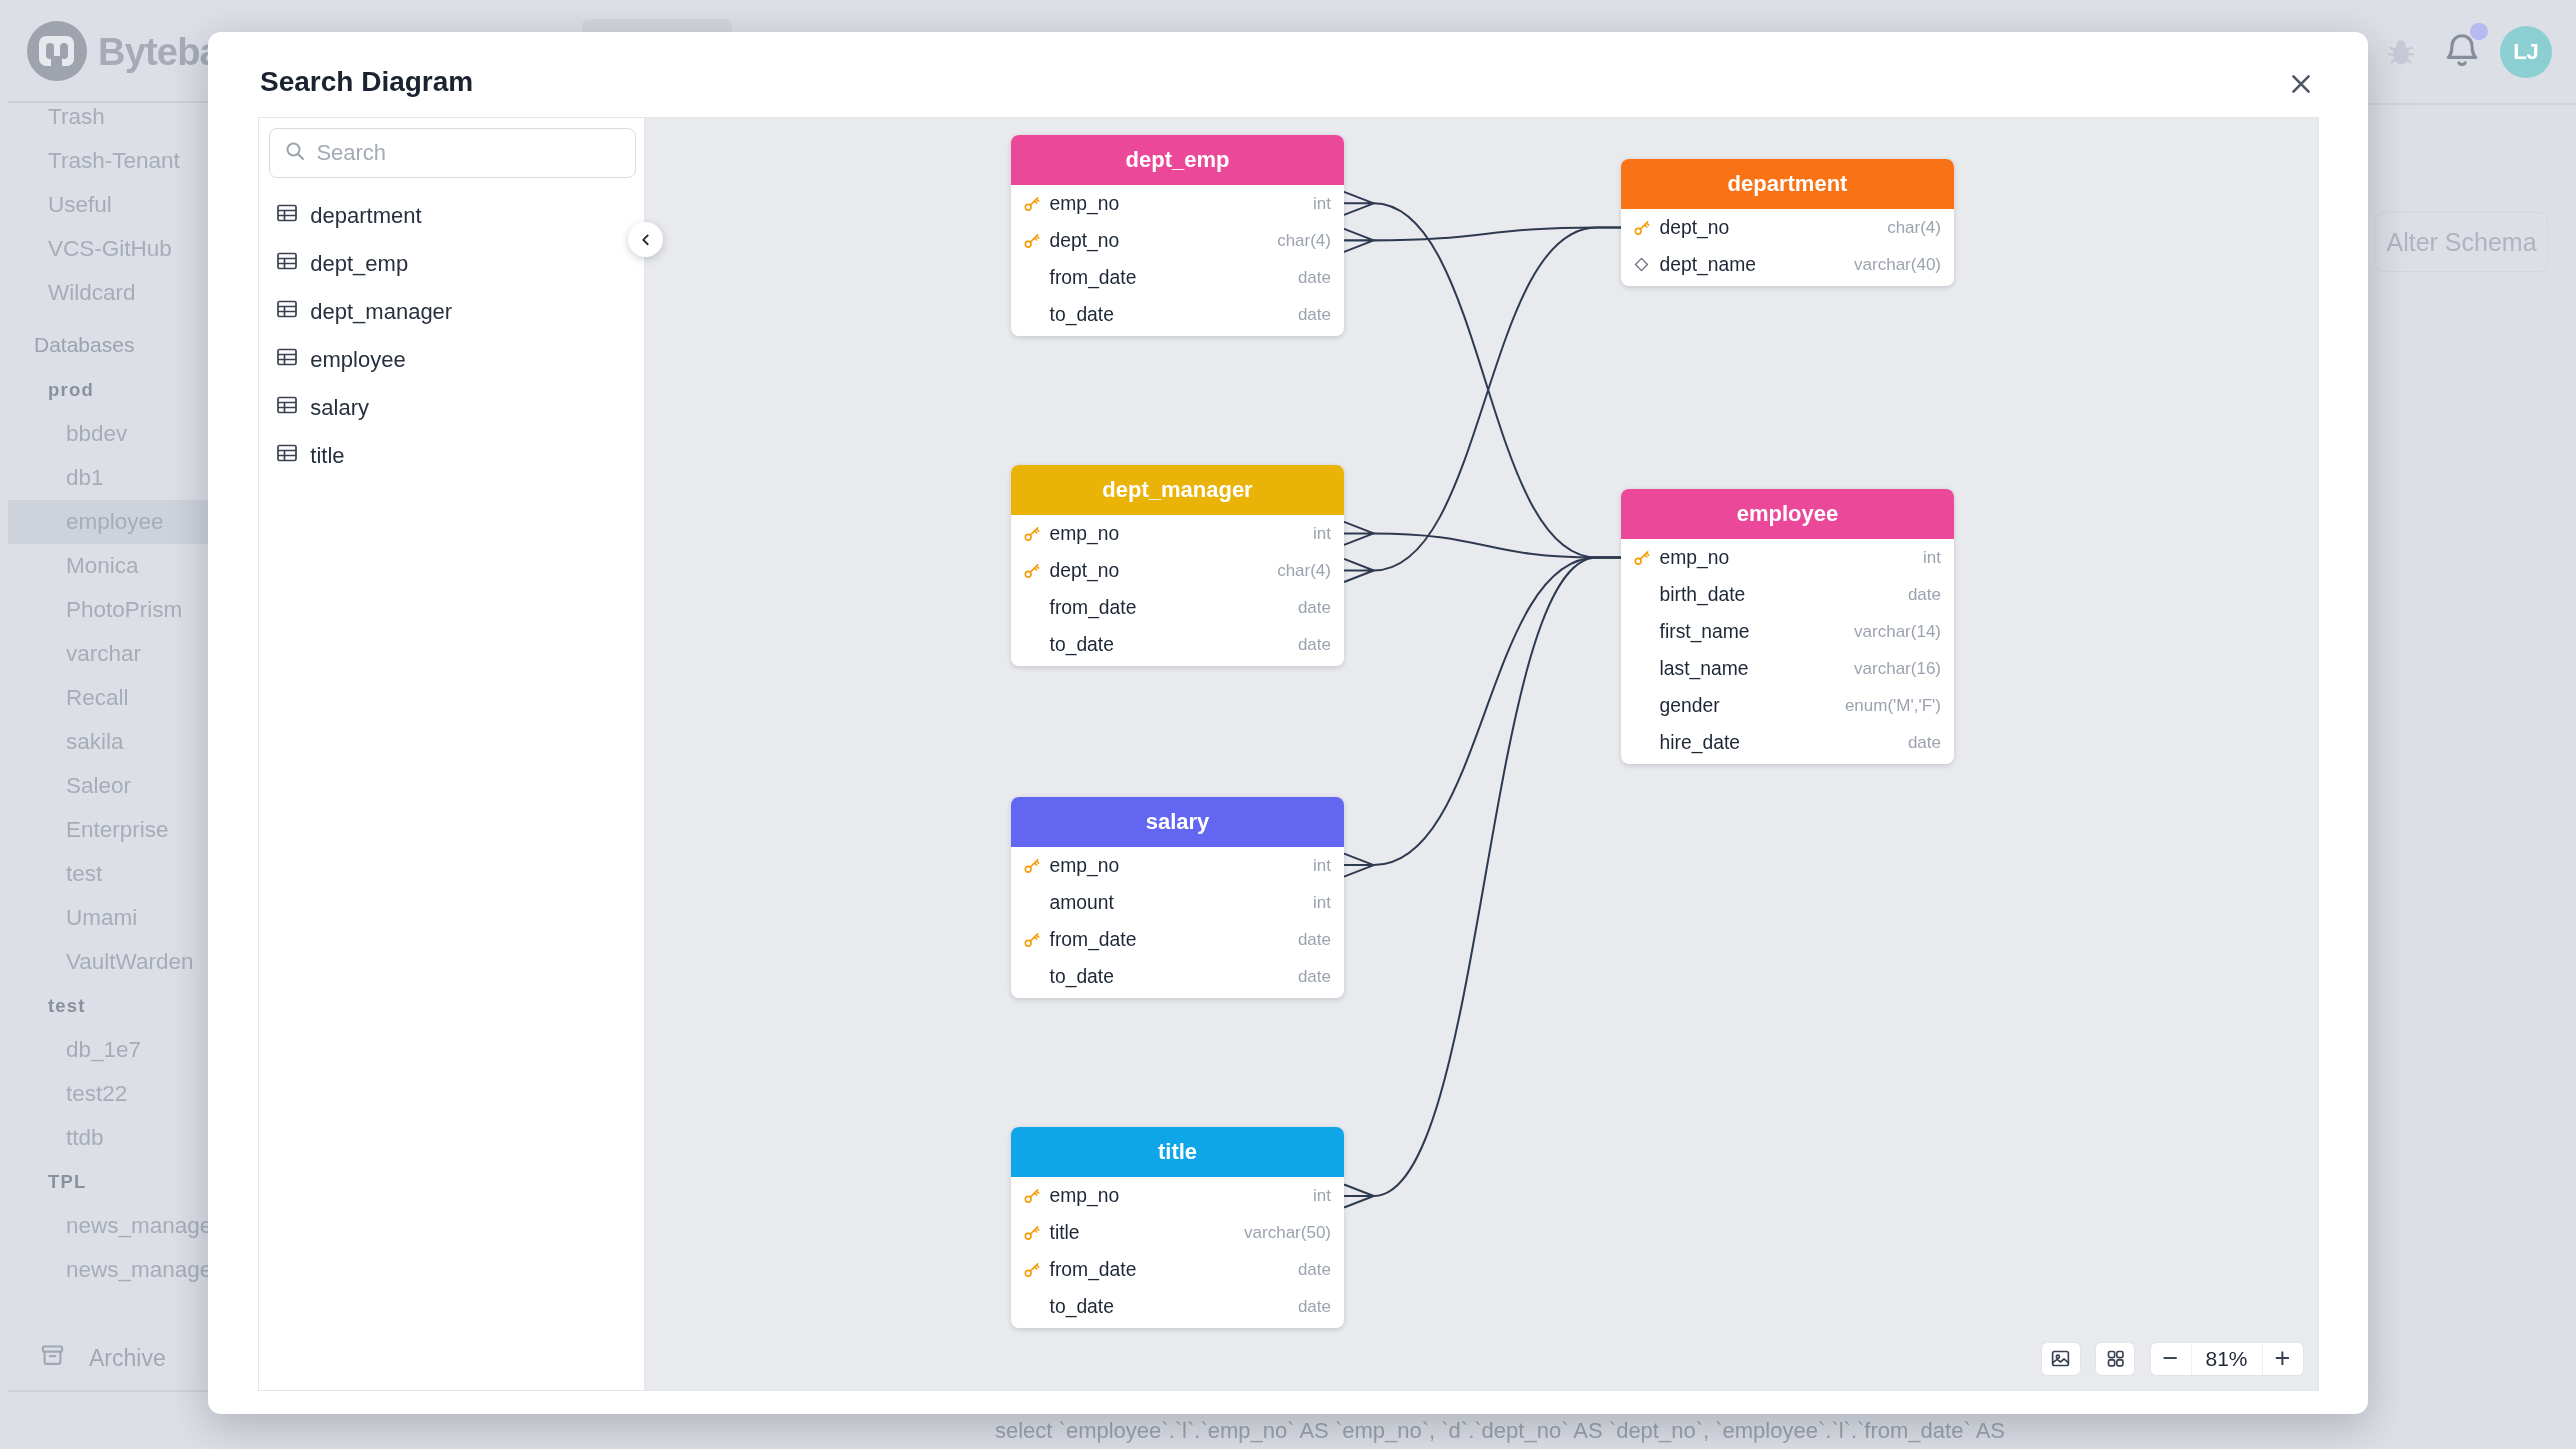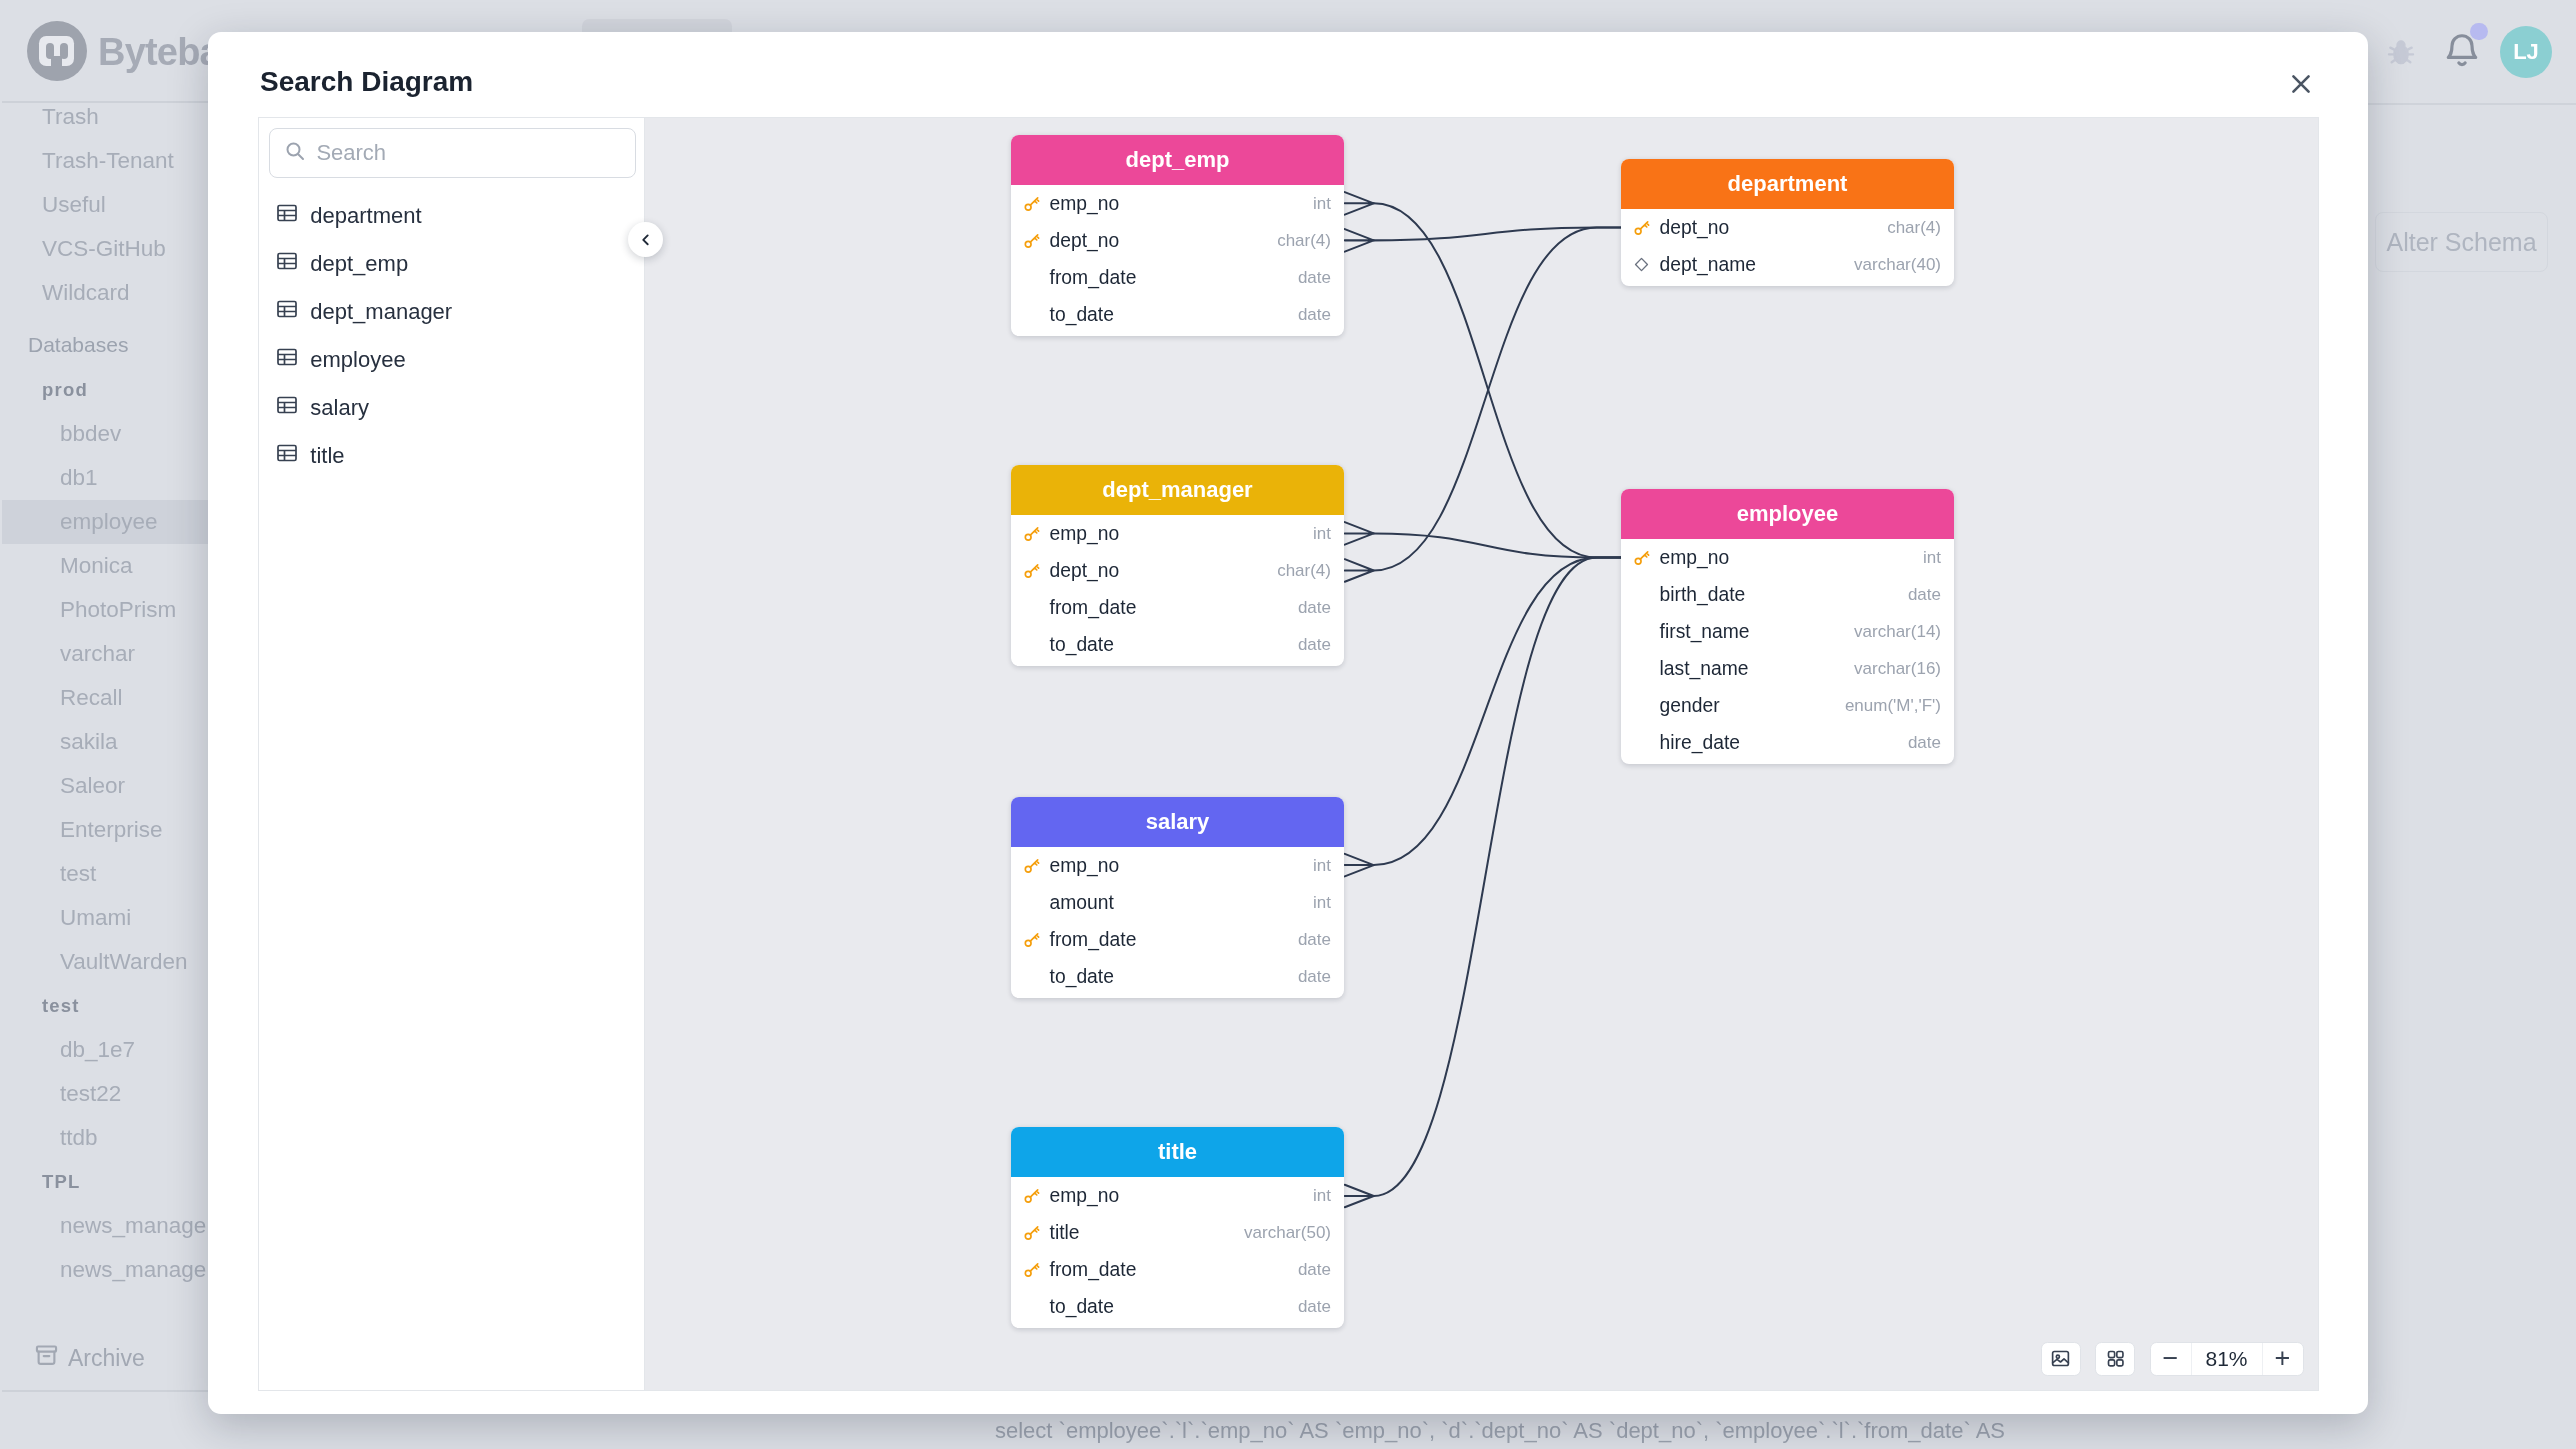--- a/index.html
+++ b/index.html
@@ -17,29 +17,29 @@
 
   .top-tab { position:absolute; left:582px; top:19.3px; width:150px; height:14.5px; background:#D2D5DC; border-radius:7.2px 7.2px 0 0; }
 
   .topbar-divider { position:absolute; left:2368px; top:103px; width:208px; height:1.6px; background:#CFD3DA; }
   .sidebar-top-divider { position:absolute; left:0; top:101px; width:208px; height:1.6px; background:#CDD1D8; }
 
   .icon-btn { position:absolute; display:flex; align-items:center; justify-content:center; }
   .bell-dot { position:absolute; left:2470px; top:22.5px; width:17.7px; height:17.7px; border-radius:50%; background:#B7BAF0; }
   .avatar { position:absolute; left:2500px; top:26px; width:52px; height:52px; border-radius:50%; background:#8BCFD2; color:#fff; font-size:22px; font-weight:700; display:flex; align-items:center; justify-content:center; }
 
-  .sidebar { position:absolute; left:2px; top:0; width:208px; height:1276px; }
+  .sidebar { position:absolute; left:8px; top:0; width:208px; height:1276px; }
   .sb-list { position:absolute; left:0; top:95px; width:208px; }
   .sb-item, .sb-db { height:44px; display:flex; align-items:center; font-size:22.5px; color:#A7ADB8; padding-left:40px; white-space:nowrap; overflow:hidden; }
   .sb-group { height:47px; display:flex; align-items:center; font-size:21px; color:#9CA3AF; padding-left:26px; margin-top:6.4px; }
   .sb-env { height:44px; display:flex; align-items:center; font-size:18.5px; font-weight:700; letter-spacing:1.2px; color:#8A919E; padding-left:40px; }
   .sb-db { padding-left:58px; }
   .sb-db.active { background:#CED2DA; }
 
-  .sb-archive { position:absolute; left:0; top:1336px; width:208px; height:45px; display:flex; align-items:center; gap:8px; padding-left:31px; font-size:23px; color:#A2A8B3; }
+  .sb-archive { position:absolute; left:0; top:1336px; width:208px; height:45px; display:flex; align-items:center; gap:23px; padding-left:31px; font-size:23px; color:#A2A8B3; }
   .sb-footer-divider { position:absolute; left:0; top:1390px; width:208px; height:1.6px; background:#CDD1D8; }
   .sb-footer { position:absolute; left:0; top:1396px; width:403px; height:48px; display:flex; align-items:center; padding-left:19.3px; font-size:23px; color:#8D939F; white-space:nowrap; }
   .sb-footer .dev { color:#9DBFB0; margin-left:8px; font-size:22.5px; }
   .sb-footer .spk { margin-left:13px; display:flex; }
 
   .alter-btn { position:absolute; left:2375px; top:212px; width:173px; height:60px; border:1.6px solid #D3D7DE; border-radius:8px; display:flex; align-items:center; justify-content:center; font-size:25px; color:#AFB5C0; background:transparent; }
   .frag-text { position:absolute; left:2333px; top:1362px; font-size:22.5px; color:#A9AFBA; }
   .sql-text { position:absolute; left:995px; top:1418px; font-size:22px; color:#9BA2AE; white-space:nowrap; }
 
   

